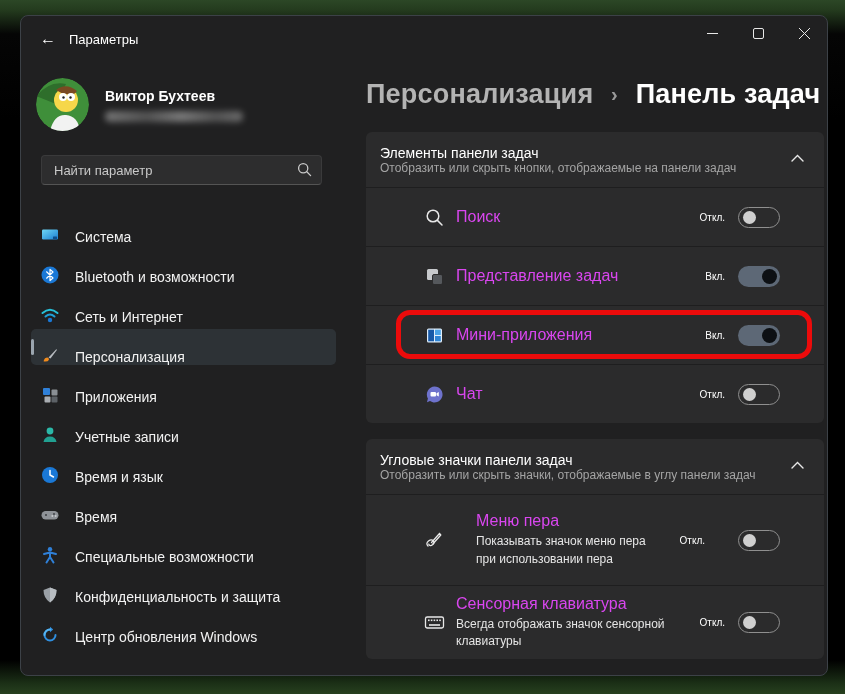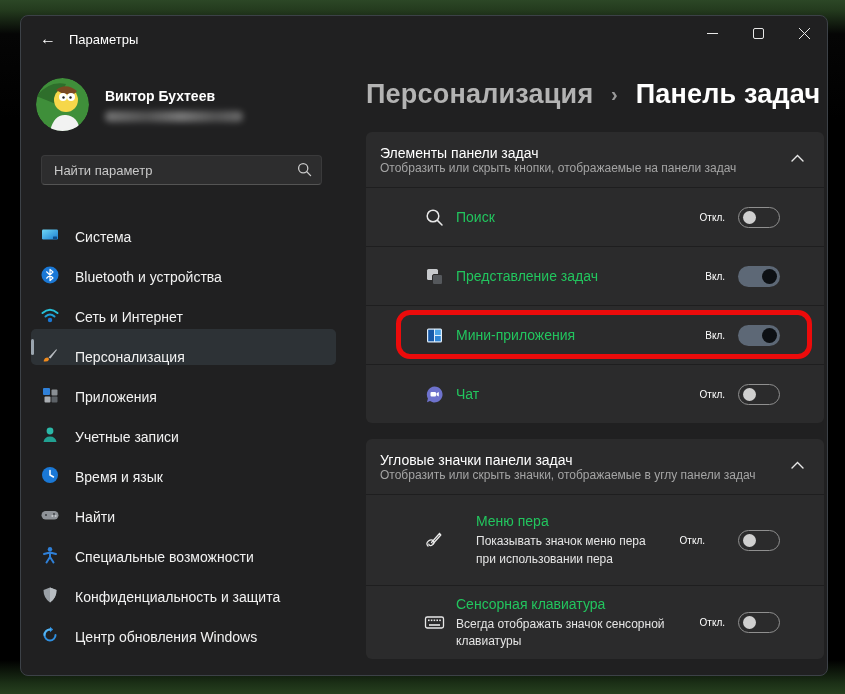--- a/index.html
+++ b/index.html
@@ -65,21 +65,21 @@
   .card + .card{ margin-top:16px; }
   .card-header{ position:relative; padding:13px 44px 12px 14px; }
   .card-title{ font-size:14px; color:#fff; }
   .card-sub{ font-size:12px; color:#a4a4a4; }
   .chevron-up{ position:absolute; right:20px; top:50%; margin-top:-6px; }
   .row{ position:relative; display:flex; align-items:center; height:59px;
     border-top:1px solid #1e1e1f; padding-right:44px; }
   .row-icon{ width:22px; margin-left:57px; flex:none; display:flex;
     align-items:center; justify-content:center; }
   .row-text{ margin-left:11px; max-width:215px; }
-  .row-label{ font-size:14px; color:#22c55e; }
+  .row-label{ font-size:16px; color:#d946ef; }
   .row-desc{ font-size:12px; color:#e5e5e5; margin-top:3px; line-height:1.45; }
   .row-state{ margin-left:auto; font-size:10px; color:#fff; margin-right:13px; }
   .row.tall{ height:91px;gap:20px; }
   .row.tall2{ height:74px; }
   
   .toggle{ position:relative; width:42px; height:21px; border-radius:11px; flex:none; cursor:pointer; }
   .toggle.off{ border:1px solid #8f8f8f; background:transparent; }
   .toggle.off .knob{ position:absolute; left:4px; top:3px; width:13px; height:13px;
     border-radius:50%; background:#cfcfcf; }
   .toggle.on{ background:#5d6876; }
@@ -167,21 +167,21 @@
           <span class="ni-label">Система</span>
         </div>
 
         <div class="nav-item">
           <span class="ni-icon">
             <svg width="18" height="18" viewBox="0 0 18 18">
                 <circle cx="9" cy="9" r="8.5" fill="#1a78d6"></circle>
               <path d="M5.6 5.8 L12 12 L9 14.6 L9 3.4 L12 6 L5.6 12.2" fill="none" stroke="#fff" stroke-width="1.2" stroke-linejoin="round" stroke-linecap="round"></path>
               </svg>
           </span>
-          <span class="ni-label">Bluetooth и устройства</span>
+          <span class="ni-label">Bluetooth и возможности</span>
         </div>
 
         <div class="nav-item">
           <span class="ni-icon">
             <svg width="20" height="20" viewBox="0 0 20 20">
               <path d="M2.5 8 Q10 1.5 17.5 8" fill="none" stroke="#27c0d8" stroke-width="2" stroke-linecap="round"></path>
               <path d="M5.5 11.5 Q10 7.5 14.5 11.5" fill="none" stroke="#1f9fd6" stroke-width="2" stroke-linecap="round"></path>
               <circle cx="10" cy="15" r="2.2" fill="#1a78d6"></circle>
               </svg>
           </span>
@@ -233,21 +233,21 @@
         <div class="nav-item">
           <span class="ni-icon">
             <svg width="20" height="20" viewBox="0 0 20 20">
               <rect x="1.5" y="6" width="17" height="8.5" rx="4.2" fill="#8f9398"></rect>
               <circle cx="6" cy="10" r="1" fill="#3a3d40"></circle>
                 <circle cx="14" cy="9" r="0.9" fill="#3a3d40"></circle>
               <circle cx="12.3" cy="11" r="0.9" fill="#c9ccd0"></circle>
                 <circle cx="15.7" cy="11" r="0.9" fill="#c9ccd0"></circle>
               </svg>
           </span>
-          <span class="ni-label">Найти</span>
+          <span class="ni-label">Время</span>
         </div>
 
         <div class="nav-item">
           <span class="ni-icon">
             <svg width="18" height="18" viewBox="0 0 18 18">
               <circle cx="9" cy="3.2" r="2.2" fill="#2f80d8"></circle>
               <path d="M9 6.5 L3 8 M9 6.5 L15 8 M9 6.5 L9 11 L5.5 16.5 M9 11 L12.5 16.5" fill="none" stroke="#2f80d8" stroke-width="2" stroke-linecap="round" stroke-linejoin="round"></path>
               </svg>
           </span>
           <span class="ni-label">Специальные возможности</span>

